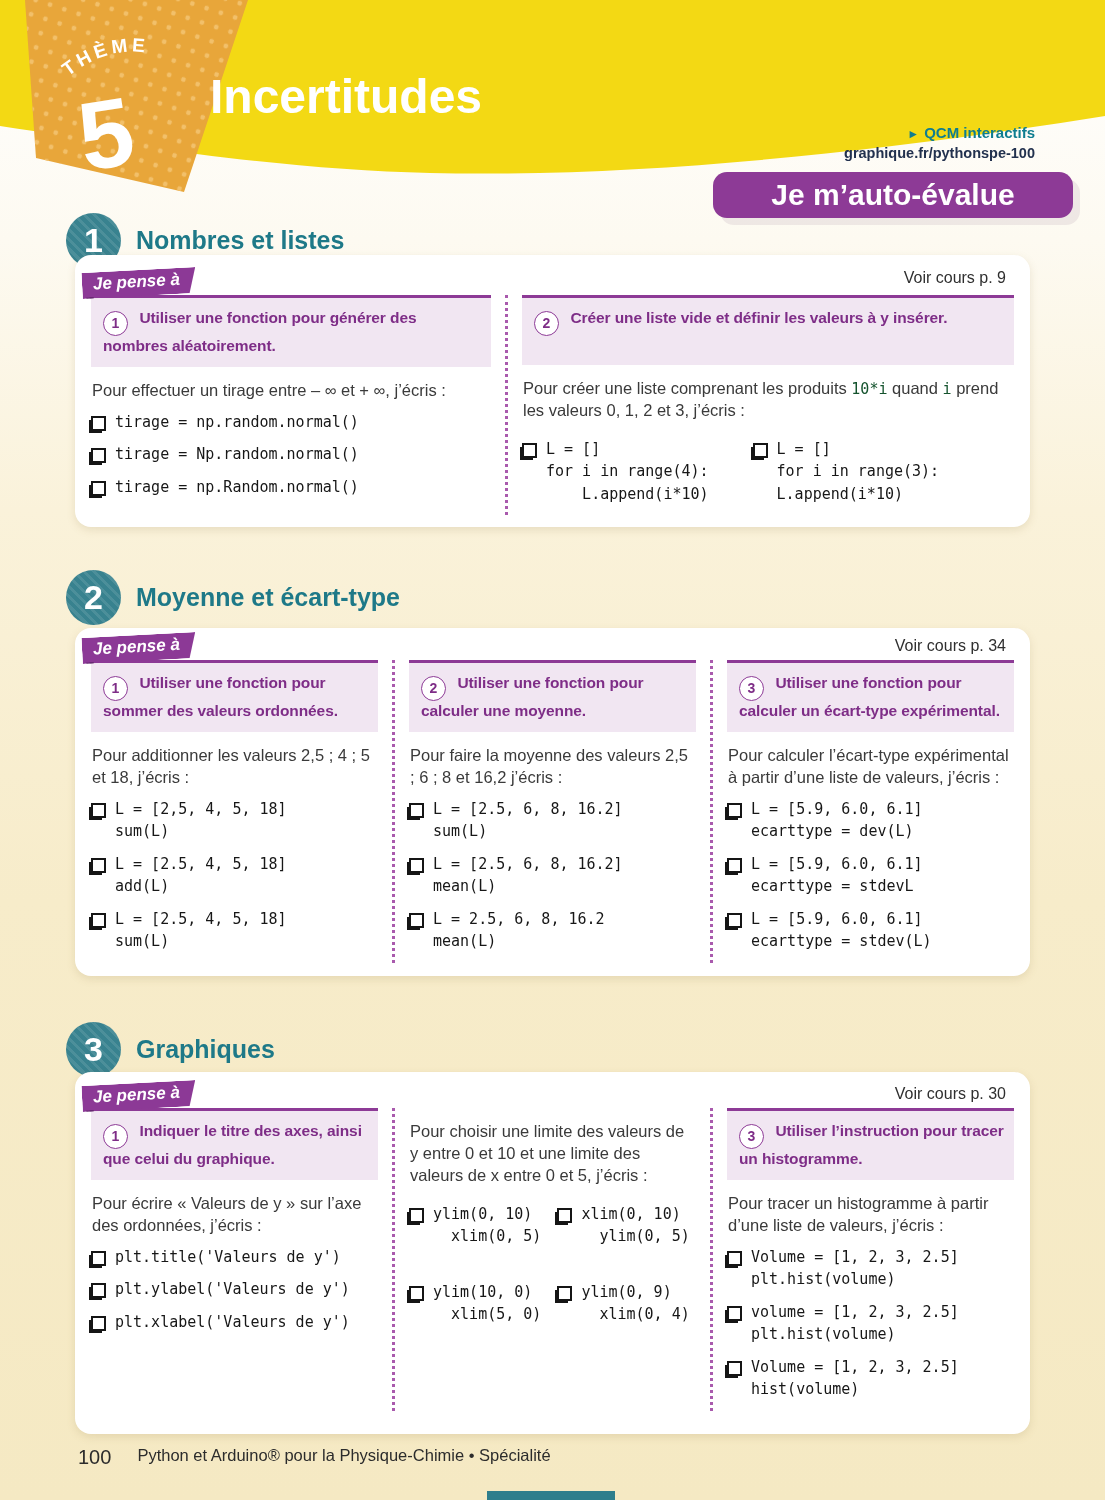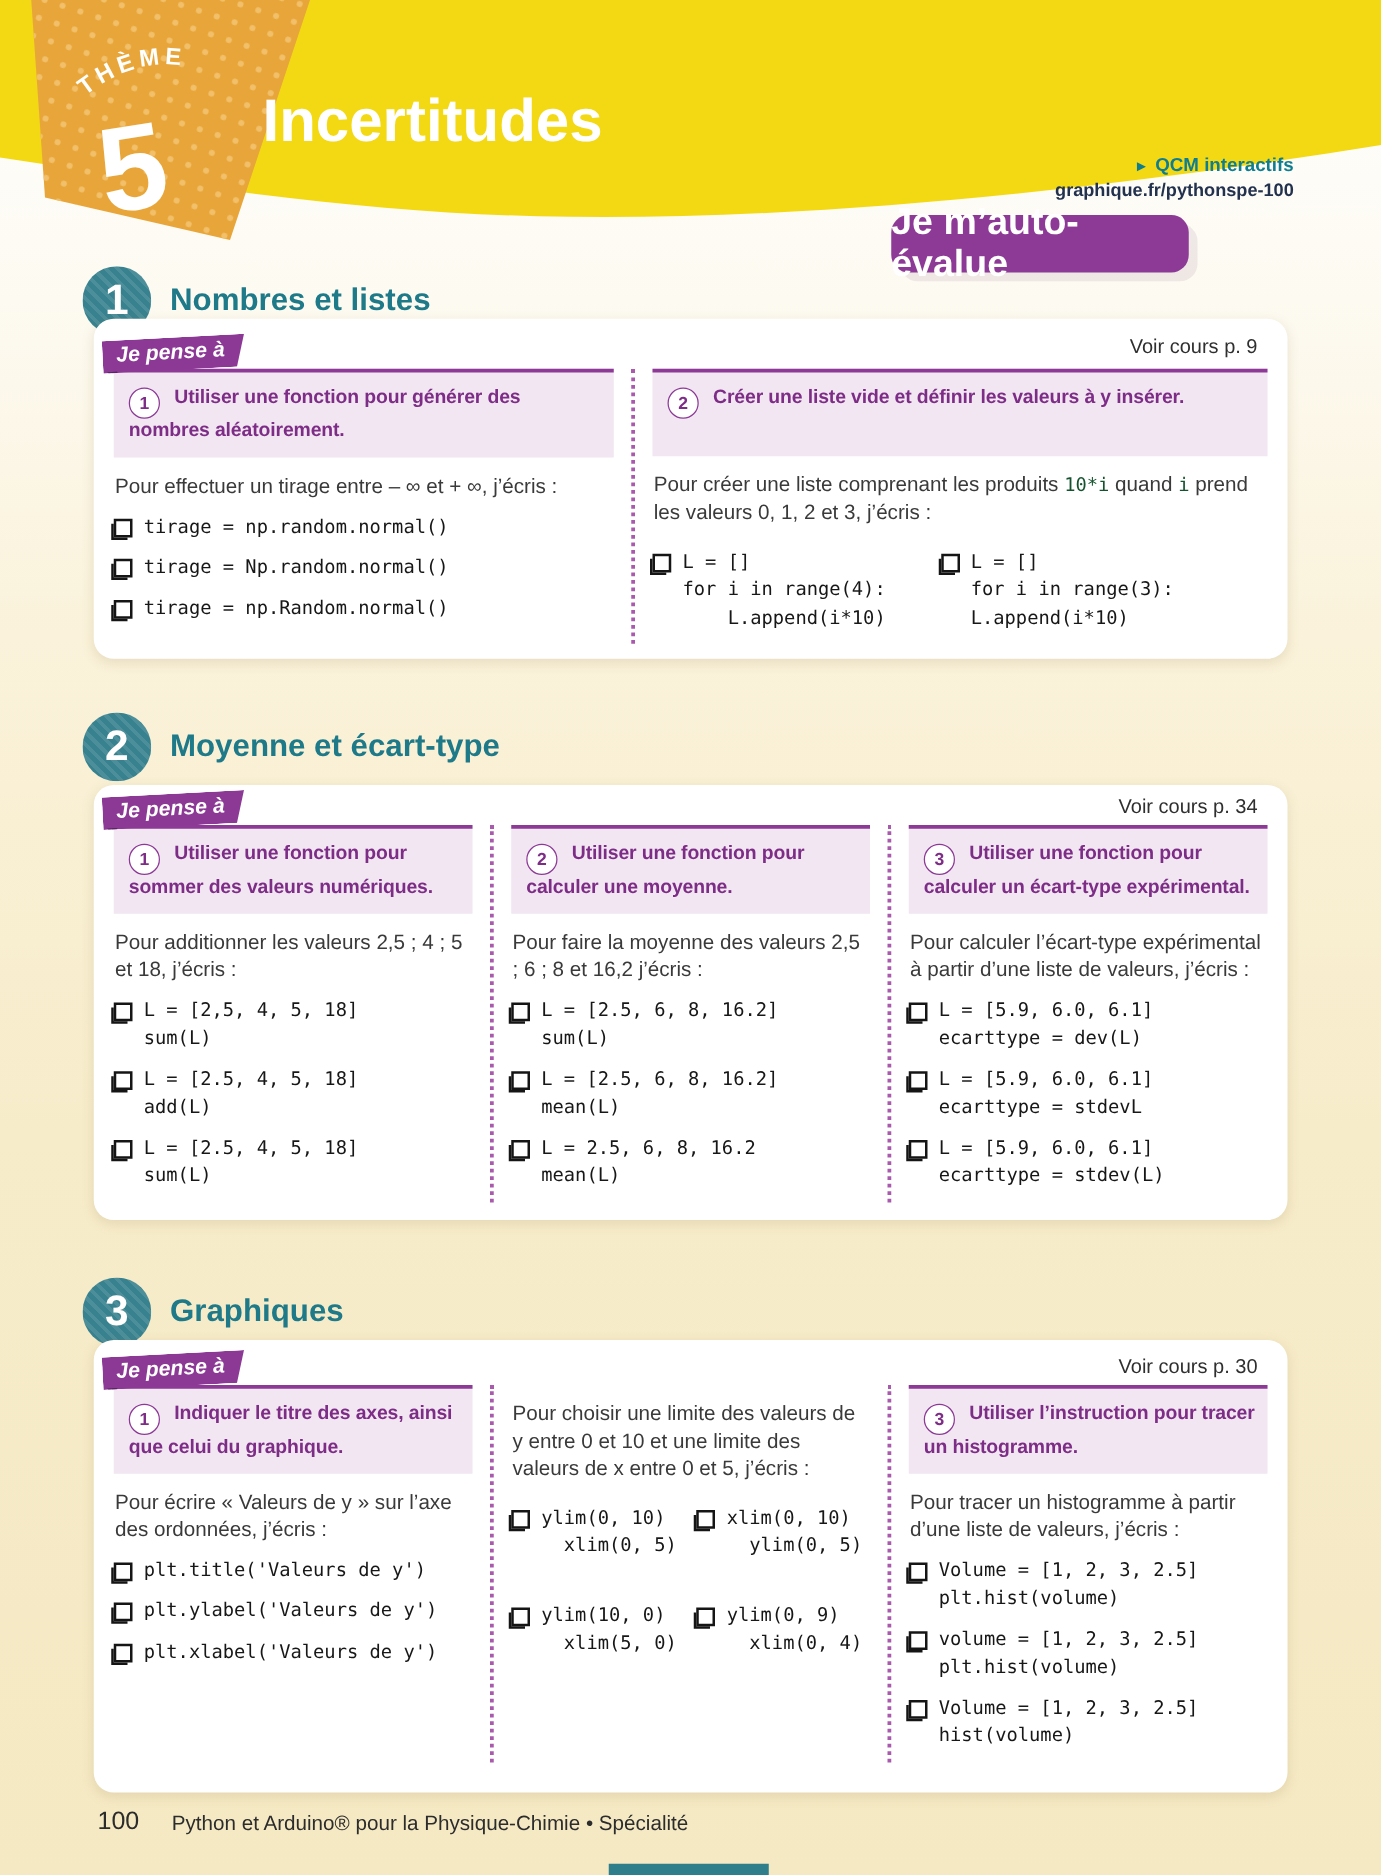--- a/index.html
+++ b/index.html
@@ -8,21 +8,21 @@
     font-family:"Liberation Sans","DejaVu Sans",sans-serif;
     background:linear-gradient(180deg,#ffffff 0%,#fdfaf1 16%,#faf2da 34%,#f7ecca 60%,#f5e9c3 100%);
   }
   
   .header-svg{position:absolute;top:0;left:0;display:block;}
   .qcm{position:absolute;top:122px;right:70px;text-align:right;line-height:1.35;}
   .qcm-link{color:#0f7d90;font-size:15px;font-weight:bold;cursor:pointer;}
   .qcm-arrow{color:#0f7d90;font-size:12px;margin-right:5px;}
   .qcm-url{color:#22314e;font-size:14.5px;font-weight:bold;}
   .pill{
-    position:absolute;left:713px;top:172px;width:238px;height:46px;
+    position:absolute;left:713px;top:172px;width:360px;height:46px;
     background:#8d3a96;border-radius:14px;display:flex;align-items:center;justify-content:center;
     color:#fff;font-size:30px;font-weight:bold;
     box-shadow:7px 7px 0 rgba(110,70,110,0.10);
   }
   
   .sec-circle{
     position:absolute;width:55px;height:55px;border-radius:50%;
     background:#38828f;
     background-image:repeating-linear-gradient(45deg,rgba(255,255,255,0.10) 0 3px,rgba(0,0,0,0) 3px 7px);
     color:#fff;font-size:34px;font-weight:bold;display:flex;align-items:center;justify-content:center;
@@ -64,21 +64,21 @@
   .intro{margin:13px 1px 9px;font-size:16.5px;line-height:1.33;color:#3a3a3a;}
   .icode{font-family:"DejaVu Sans Mono","Liberation Mono",monospace;font-size:15px;color:#14532d;text-align:center;}
   .opt{display:flex;align-items:flex-start;gap:9px;margin:7px 0 10px;}
   .cb{flex:none;margin-top:5px;width:11px;height:11px;background:#fff;
       border:2px solid #151515;box-shadow:-3px 3px 0 -1px #151515;cursor:pointer;}
   .code{font-family:"DejaVu Sans Mono","Liberation Mono",monospace;font-size:15px;
         line-height:1.5;white-space:pre;color:#171717;}
   .opt-row{display:flex;gap:44px;}
   .opt-grid{display:grid;grid-template-columns:auto auto;column-gap:22px;row-gap:2px;justify-content:start;gap:16px;}
   
-  .footer{position:absolute;left:78px;top:1446px;display:flex;align-items:flex-end;gap:26px;color:#2c2c2c;}
+  .footer{position:absolute;left:78px;top:1446px;display:flex;align-items:flex-start;gap:26px;color:#2c2c2c;}
   .page-num{font-size:20px;}
   .footer-text{font-size:16.5px;font-weight:500;}
   .bottom-tab{position:absolute;left:487px;top:1491px;width:128px;height:9px;background:#2e7e8c;}
 </style>
 </head>
 <body>
 
 <div class="page">
 
   <svg class="header-svg" width="1105" height="235" viewBox="0 0 1105 235">
@@ -166,21 +166,21 @@
     </div>
   </div>
 
   <div class="card card2">
     <div class="voir">Voir cours p. 34</div>
     <div class="cols">
       <div class="col">
         <div class="qbox">
           <span class="ribbon">Je pense à</span>
           <span class="qnum">1</span>
-          <span class="qtext">Utiliser une fonction pour sommer des valeurs numériques.</span>
+          <span class="qtext">Utiliser une fonction pour sommer des valeurs ordonnées.</span>
         </div>
         <p class="intro">Pour additionner les valeurs 2,5 ; 4 ; 5 et 18, j’écris :</p>
         <div class="opt">
           <span class="cb"></span>
           <span class="code">L = [2,5, 4, 5, 18]
 sum(L)</span>
         </div>
         <div class="opt">
           <span class="cb"></span>
           <span class="code">L = [2.5, 4, 5, 18]

